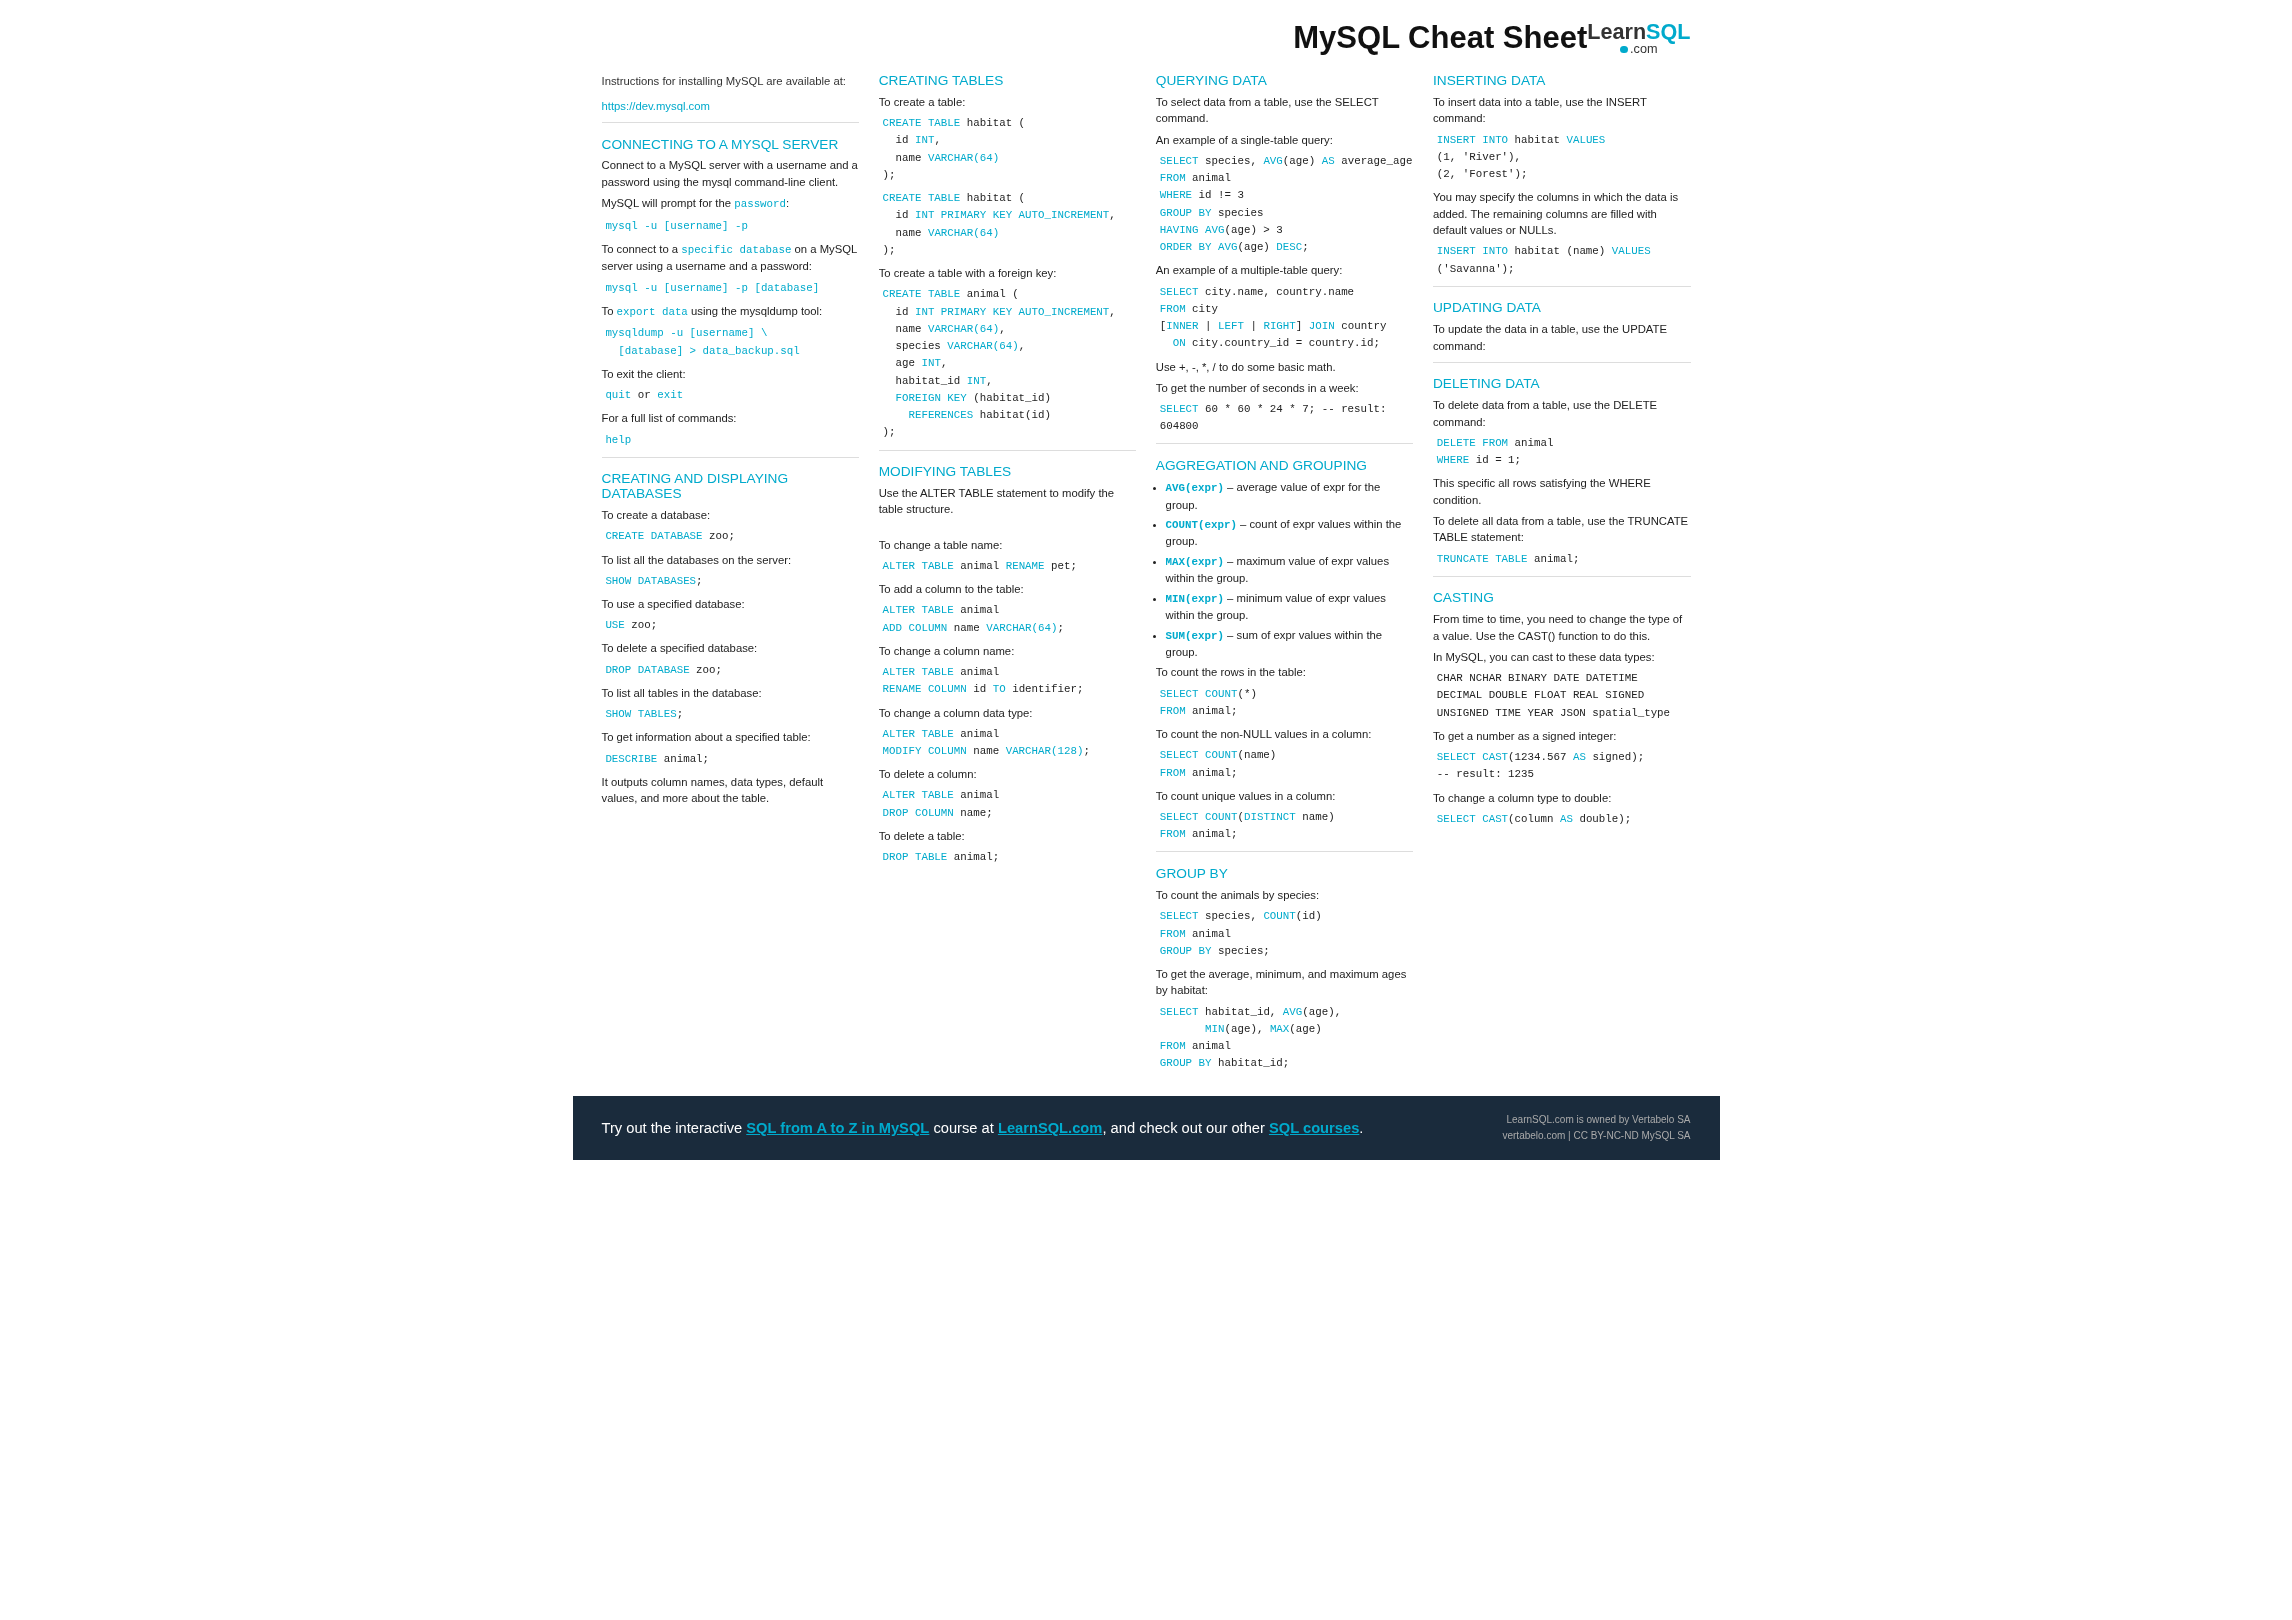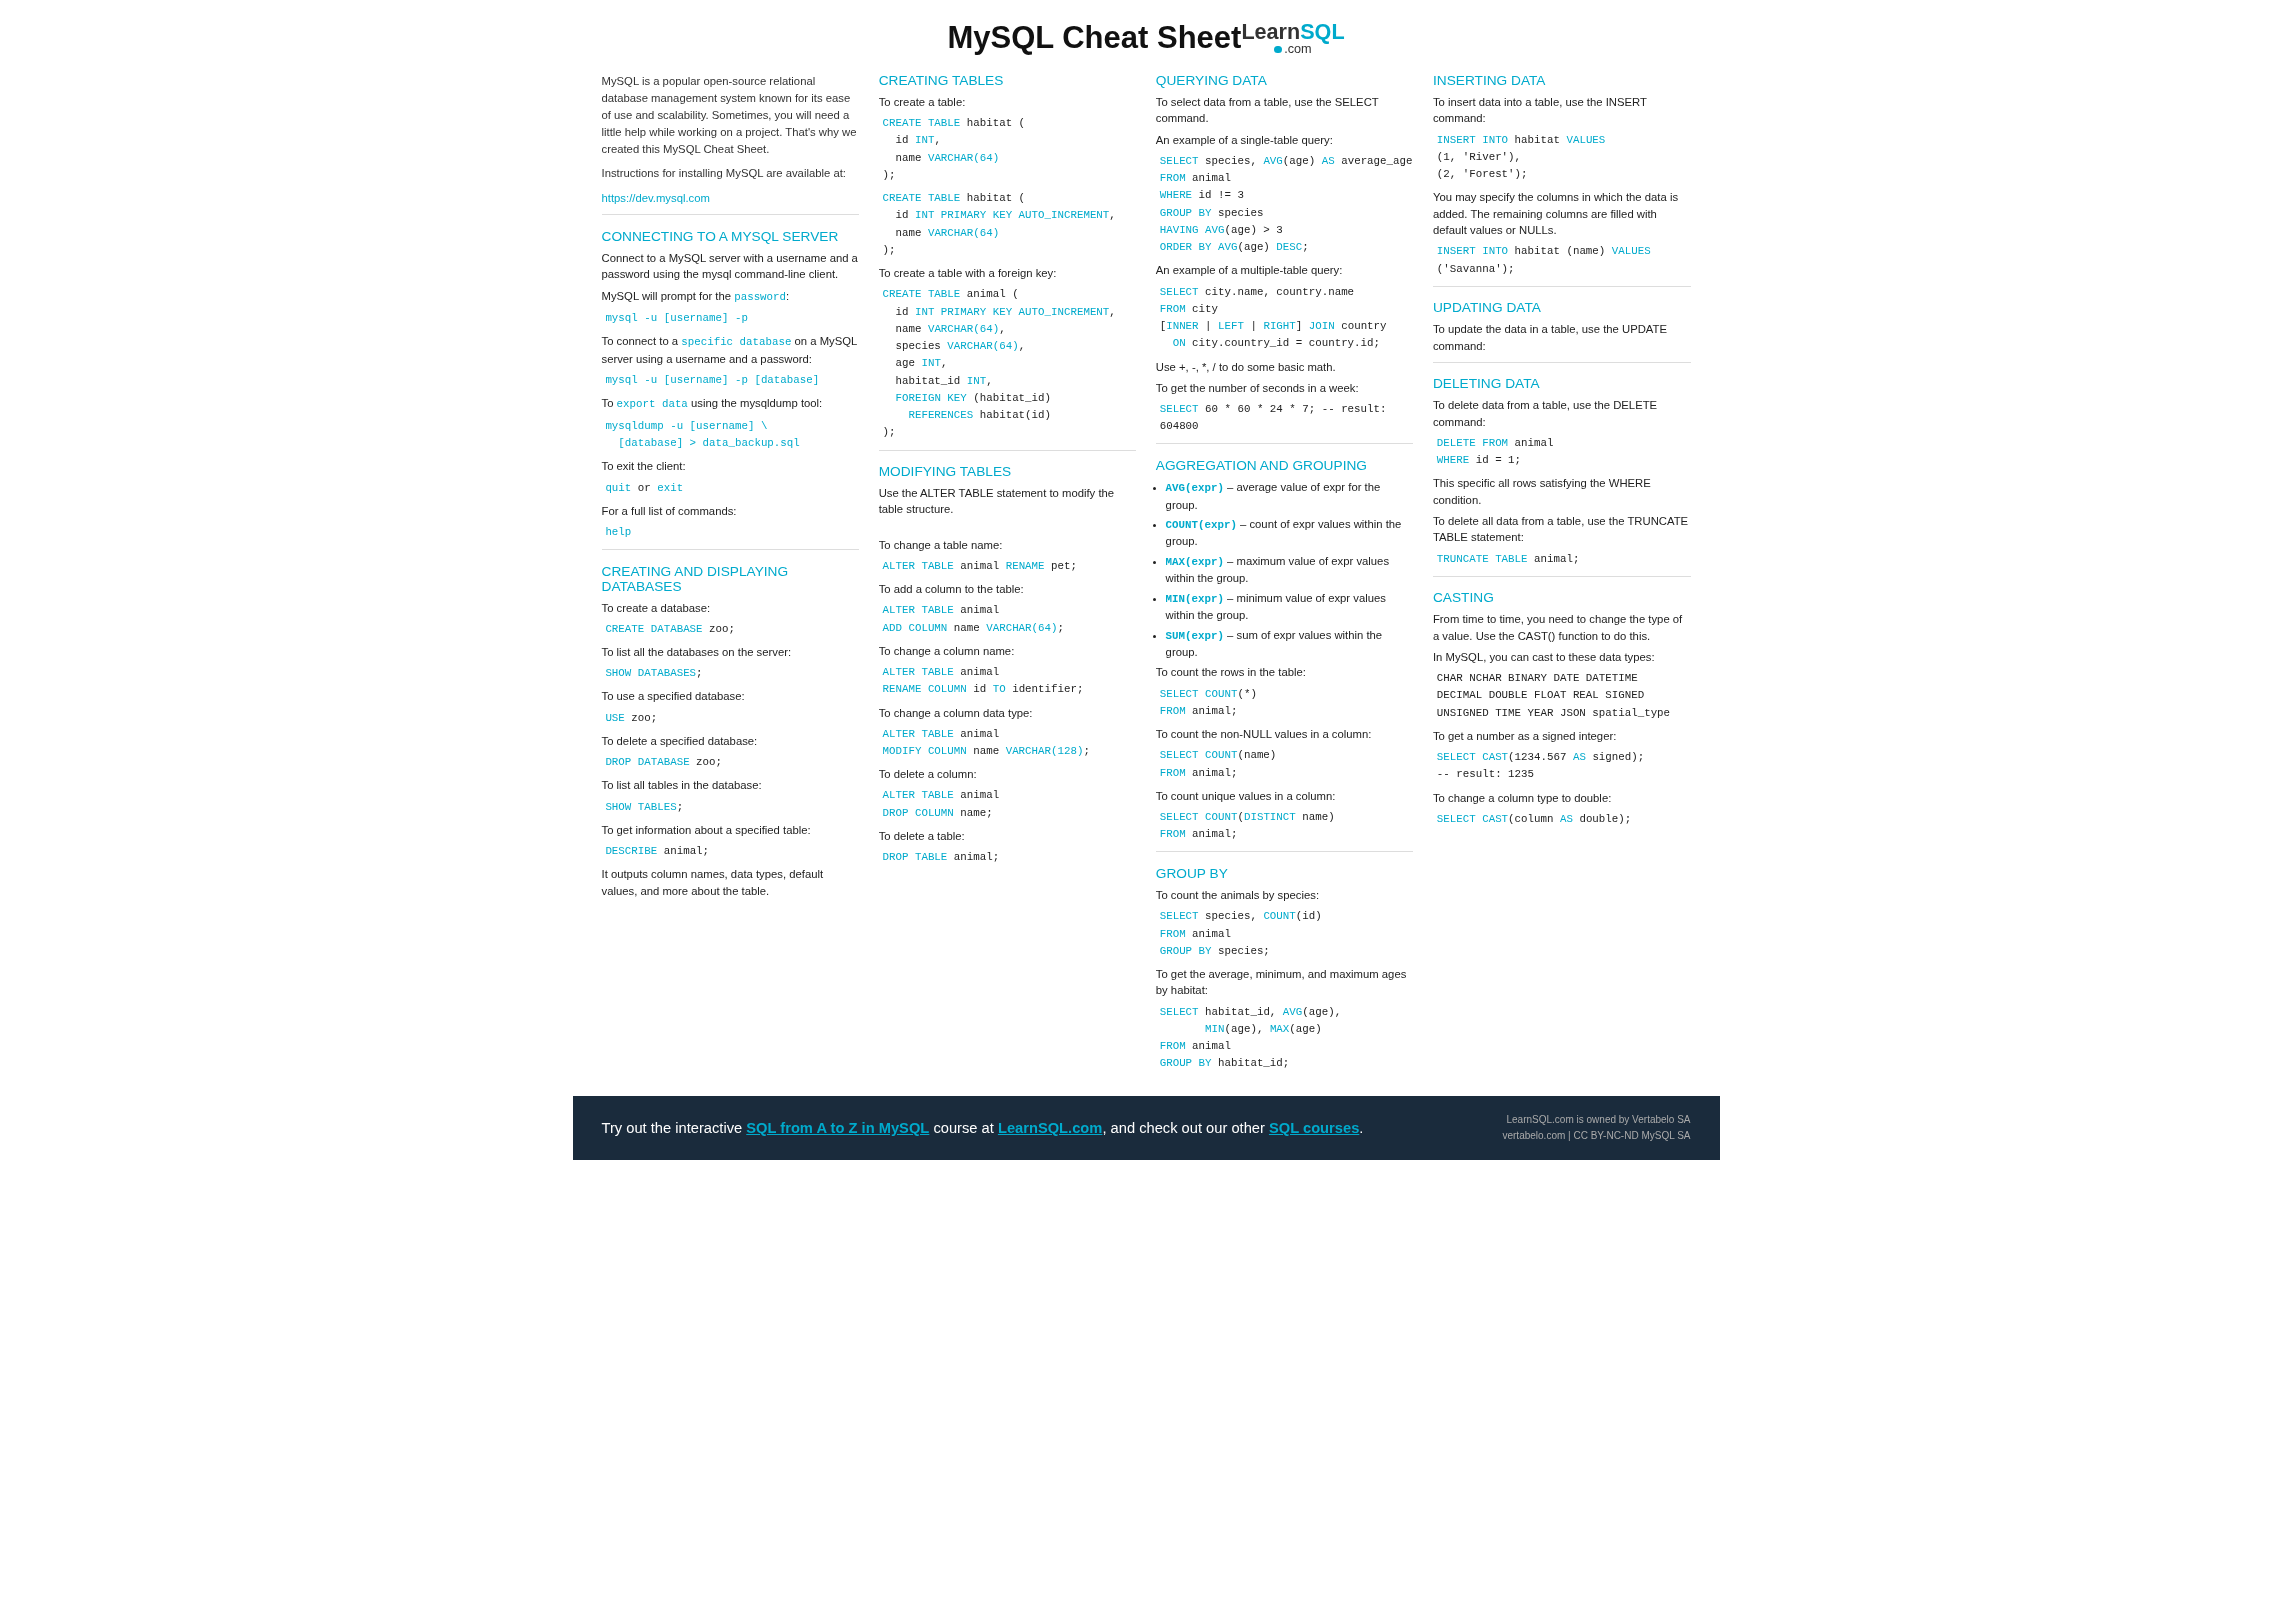--- a/index.html
+++ b/index.html
@@ -9,21 +9,21 @@
       color: #222;
       background: #fff;
       width: 1147px;
       margin: 0 auto;
     }
     .page-wrapper {
       padding: 19.6px 29px 0 29px;
     }
     .header {
       display: flex;
-      justify-content: center;
+      justify-content: flex-end;
       align-items: flex-start;
       margin-bottom: 15.7px;
     }
     .main-title {
       font-size: 31px;
       font-weight: 900;
       color: #111;
     }
     .logo {
       text-align: right;
@@ -130,21 +130,20 @@
       <div class="logo-dot-com">
         <span class="logo-dot"></span><span>.com</span>
       </div>
     </div>
   </div>
 
   <div class="content-grid">
 
     <div class="col">
 
-      <p class="intro-text">MySQL is a popular open-source relational database management system known for its ease of use and scalability. Sometimes, you will need a little help while working on a project. That's why we created this MySQL Cheat Sheet.</p>
       <p class="intro-text">Instructions for installing MySQL are available at:</p>
       <p><a class="link" href="#">https://dev.mysql.com</a></p>
 
       <hr class="divider">
 
       <div class="section-title">CONNECTING TO A MYSQL SERVER</div>
       <p>Connect to a MySQL server with a username and a password using the mysql command-line client.</p>
       <p>MySQL will prompt for the <span class="code">password</span>:</p>
       <div class="code-block">
         <span class="kw">mysql -u [username] -p</span>

